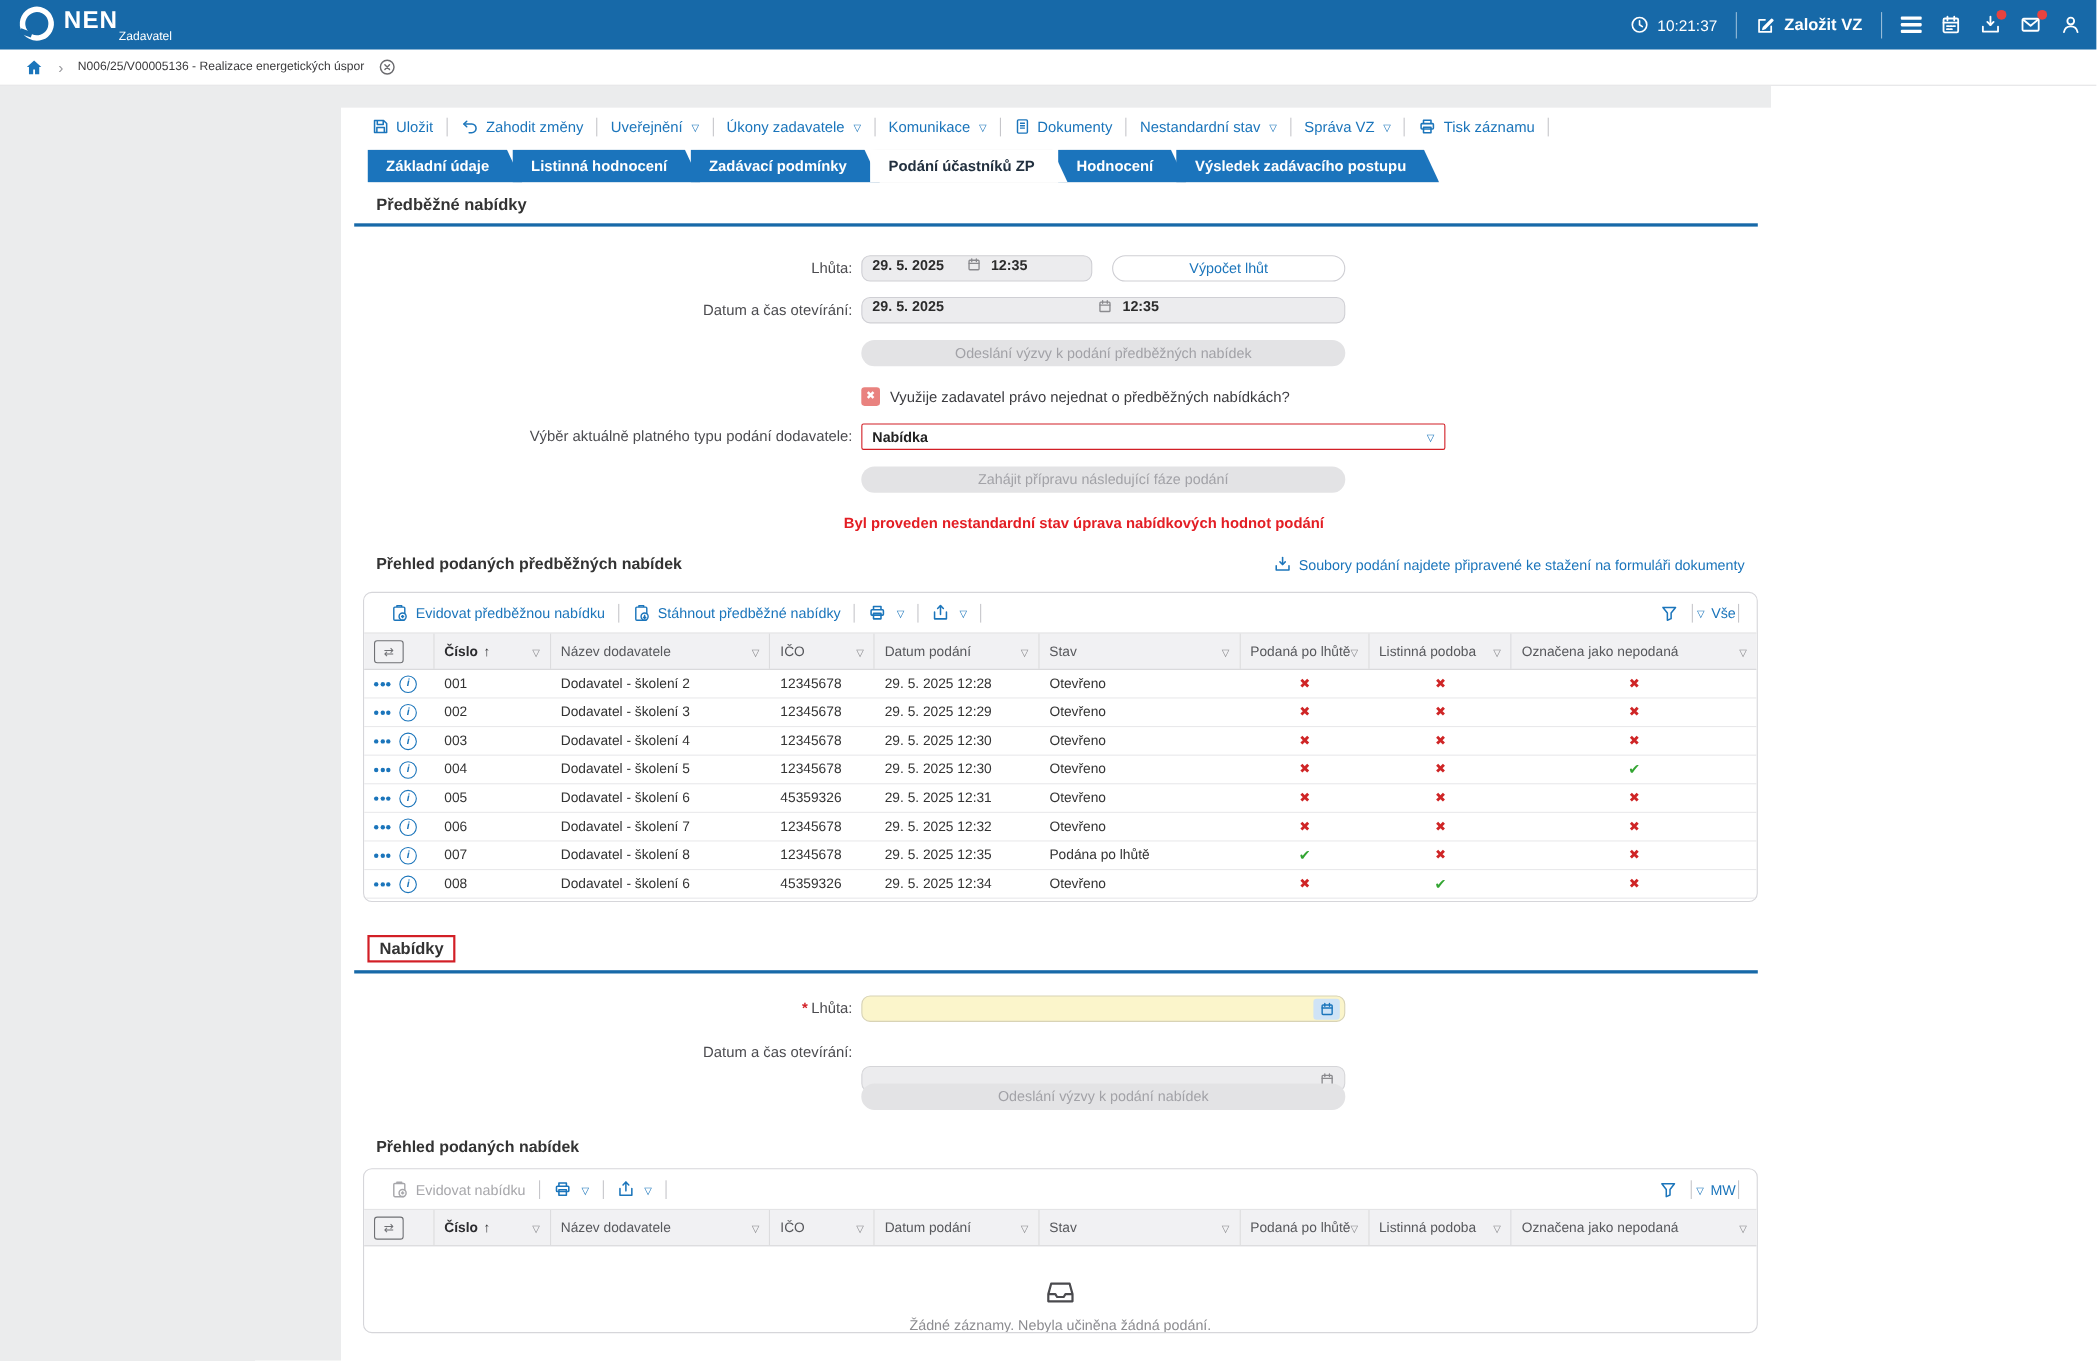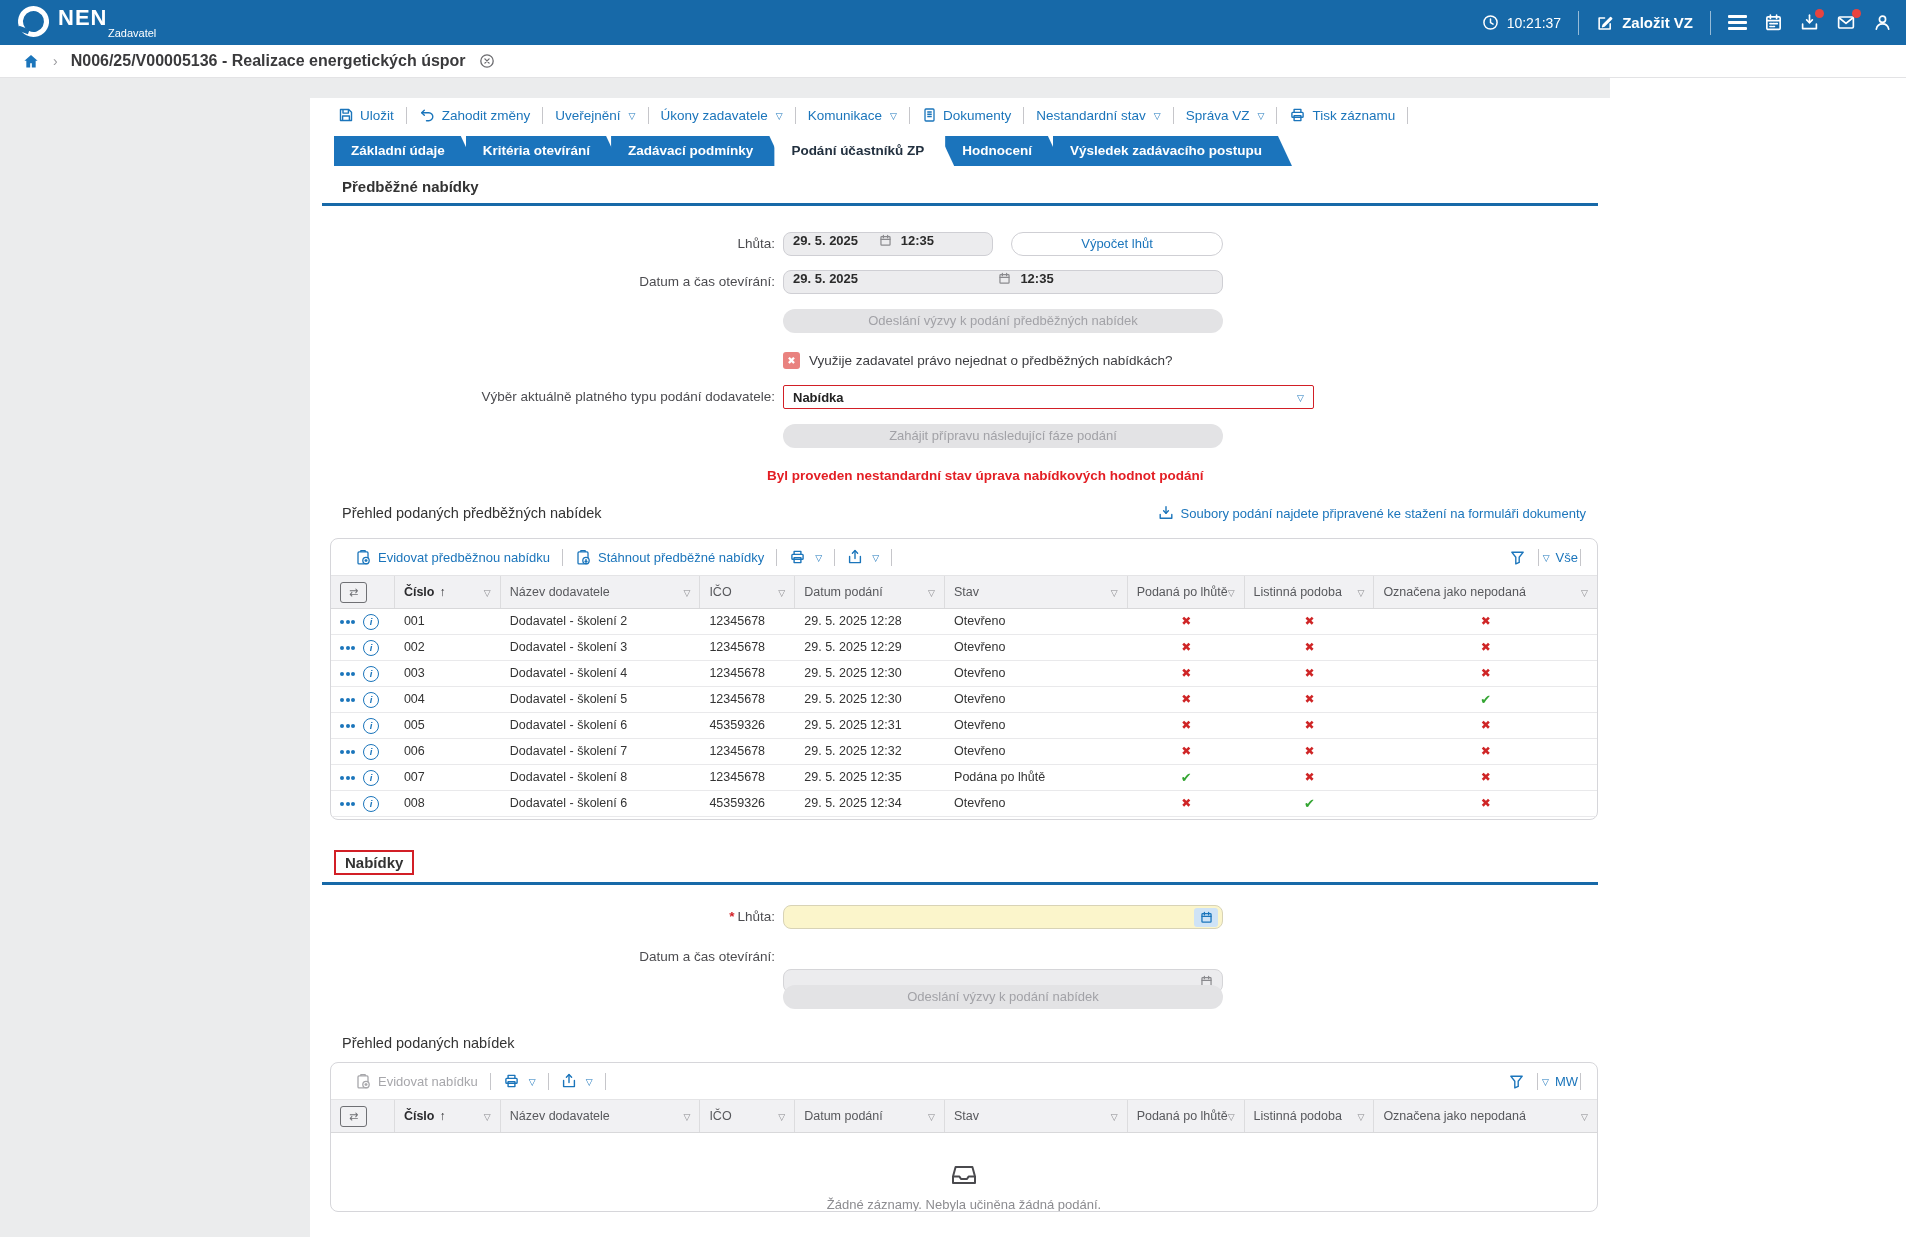--- a/index.html
+++ b/index.html
@@ -19,21 +19,21 @@
   .top-ic{position:relative;display:flex;align-items:center;gap:8px;cursor:pointer}
   .top-time{font-size:14px}
   .top-sep{width:1px;height:24px;background:rgba(255,255,255,.55)}
   .zalozit{font-size:15px;font-weight:bold}
   .burger{display:flex;flex-direction:column;gap:3.5px}
   .burger i{width:19px;height:2.6px;background:#fff;border-radius:1px}
   .badge{position:absolute;top:-4px;right:-5px;width:9px;height:9px;border-radius:50%;background:#e8433f}
   
   .breadcrumb{position:absolute;top:45px;left:0;width:100%;height:33px;background:#fff;border-bottom:1px solid #e3e3e5;
               display:flex;align-items:center;padding-left:22px;box-sizing:border-box;gap:13px;z-index:40}
-  .bc-title{font-weight:bold;font-size:16px;color:#3a3a3c}
+  .bc-title{font-weight:normal;font-size:11px;color:#3a3a3c}
   .bc-chev{color:#9a9a9e;font-size:14px}
   
   .page{position:absolute;top:78px;left:0;width:1906px;height:1159px;background:#fff}
   .gutter{position:absolute;left:0;top:0;width:310px;height:100%;background:#ebeced}
   .band{position:absolute;left:310px;top:0;width:1300px;height:20px;background:#ebeced}
   .panel{position:absolute;left:310px;top:20px;width:1300px;height:1139px;background:#fff}
   
   .tb{position:absolute;top:4px;left:16px;display:flex;align-items:center;height:26px;color:#1b75bb;font-size:13.5px}
   .tb-item{display:flex;align-items:center;gap:6px;padding:0 12px;cursor:pointer;white-space:nowrap}
   .tb-sep{width:1px;height:17px;background:#c6c6ca}
@@ -62,21 +62,21 @@
   .btn-gray{background:#e3e3e5;border:none;border-radius:12px;color:#a2a2a7;text-align:center;line-height:24px;font-size:13px}
   .chk-row{position:absolute;left:473px;display:flex;align-items:center;gap:9px}
   .red-x-box{width:17px;height:17px;border-radius:3px;background:#e9827f;display:flex;align-items:center;justify-content:center;cursor:pointer}
   .red-x-box::before{content:"✖";color:#fff;font-size:10px}
   .q-text{font-size:13.5px;color:#3c3c40}
   .sel{position:absolute;left:473px;width:531px;height:24px;background:#fff;border:1.5px solid #d21f26;border-radius:2px;
        display:flex;align-items:center;justify-content:space-between;padding:0 9px;box-sizing:border-box;
        font-size:13px;font-weight:bold;color:#222;cursor:pointer}
   .sel .dd-caret{color:#1b75bb}
   .warning{position:absolute;left:457px;color:#e31e24;font-weight:bold;font-size:13.5px}
-  .ovh{position:absolute;left:32px;font-size:14.5px;font-weight:normal;color:#333}
+  .ovh{position:absolute;left:32px;font-size:14.5px;font-weight:bold;color:#333}
   .link-blue{position:absolute;right:24px;display:flex;align-items:center;gap:7px;color:#1b75bb;font-size:13px;cursor:pointer}
   .yellow{background:#fbf5cb;border:1px solid #d8d3b6;border-radius:8px;position:relative}
   .cal-btn{position:absolute;right:4px;top:2px;width:24px;height:19px;background:#cfe3f6;border-radius:3px;
            display:flex;align-items:center;justify-content:center;color:#1b75bb;cursor:pointer}
   .field-dis{background:#ececee;border:1px solid #d5d5d8;border-radius:8px;position:relative}
   .cal-flat{position:absolute;right:9px;top:5px;color:#8a8a8e}
   
   .card{position:absolute;left:20px;width:1268px;background:#fff;border:1px solid #d6d6da;border-radius:8px;box-sizing:border-box;overflow:hidden}
   .card-tb{display:flex;align-items:center;height:36px;padding:0 14px;color:#1b75bb;font-size:13px}
   .ct-item{display:flex;align-items:center;gap:7px;padding:0 10px;cursor:pointer;white-space:nowrap}
@@ -260,21 +260,21 @@
             <rect x="2.4" y="5.4" width="11.2" height="4.8" rx="0.8"></rect>
             <path d="M4.6 8.6h6.8v5H4.6z"></path>
           </svg>
         <span>Tisk záznamu</span>
       </span>
       <span class="tb-sep"></span>
     </div>
 
     <div class="tabs">
       <div class="tab" style="z-index:6">Základní údaje</div>
-      <div class="tab" style="z-index:5">Kritéria otevírání</div>
+      <div class="tab" style="z-index:5">Listinná hodnocení</div>
       <div class="tab" style="z-index:4">Zadávací podmínky</div>
       <div class="tab active">Podání účastníků ZP</div>
       <div class="tab" style="z-index:3">Hodnocení</div>
       <div class="tab" style="z-index:2">Výsledek zadávacího postupu</div>
     </div>
 
     <div class="sec-title" style="top:80px;left:32px">Předběžné nabídky</div>
     <div class="hr-blue" style="top:105px"></div>
 
     <div class="flabel" style="top:134px">Lhůta:</div>

